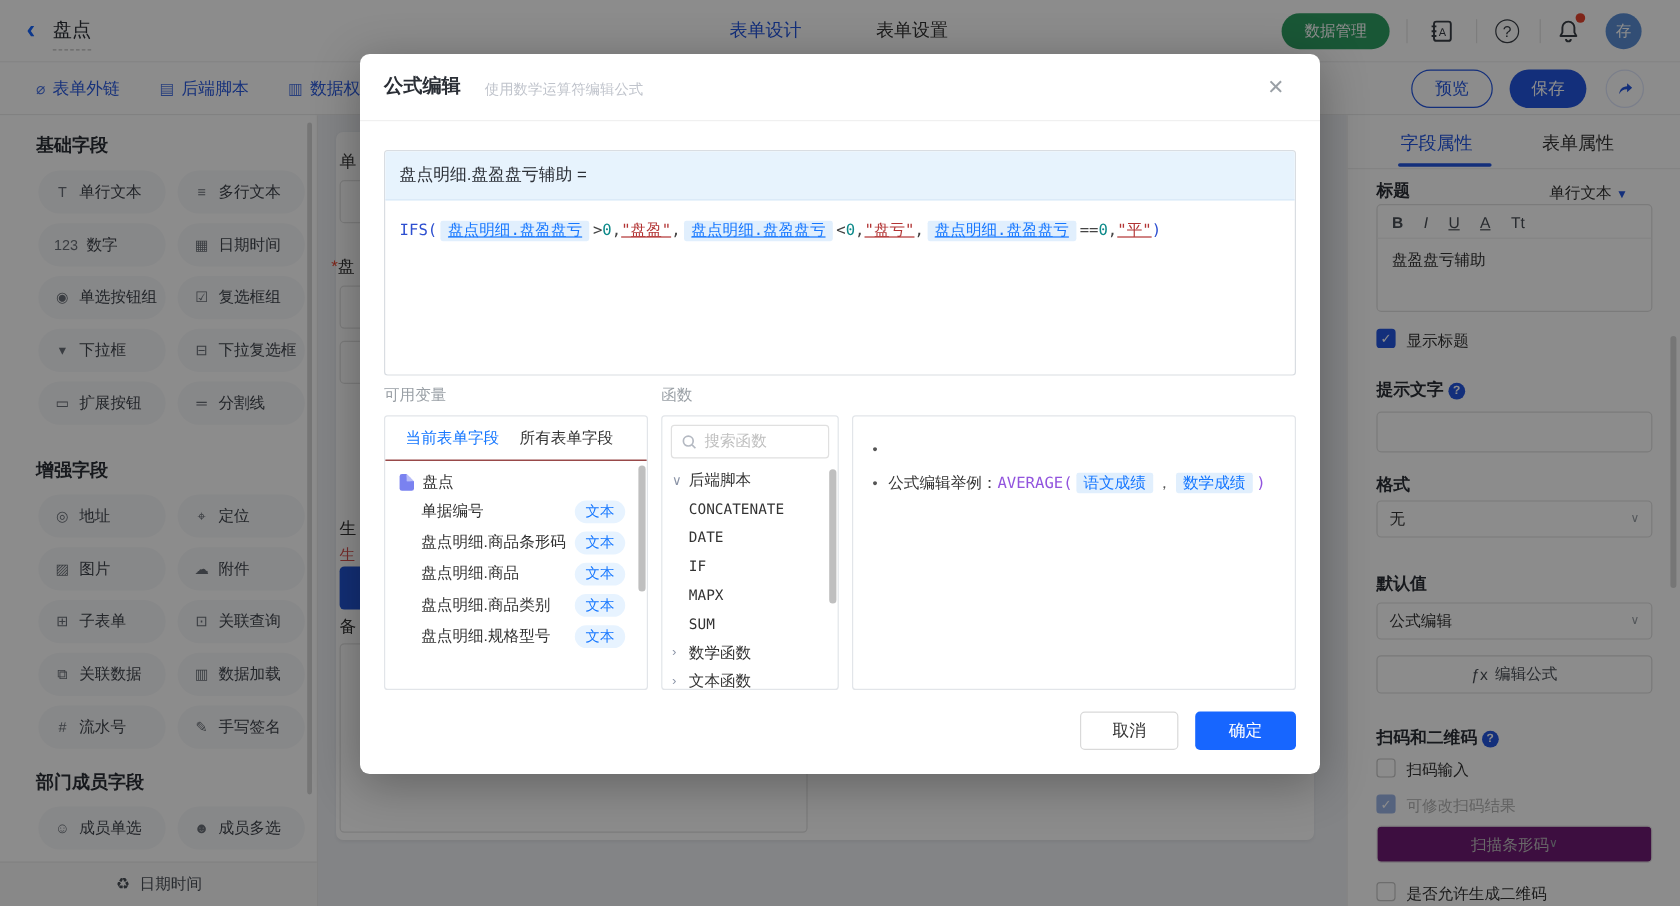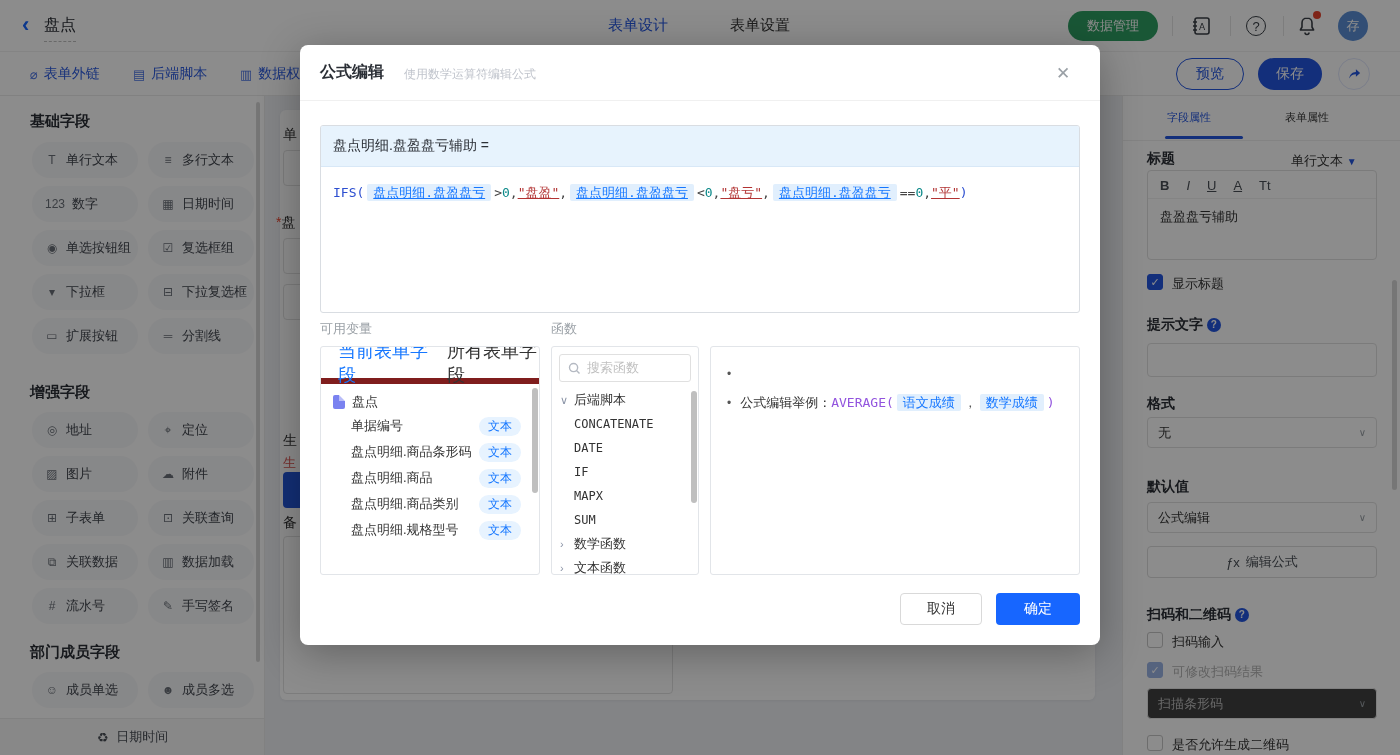--- a/index.html
+++ b/index.html
@@ -41,41 +41,41 @@
   .card { position:absolute; left:15px; top:14px; width:815px; height:590px; background:#fff; border-radius:6px; box-shadow:0 1px 3px rgba(0,0,0,.05); }
   .frag-label { position:absolute; font-size:14px; color:#333; }
   .frag-input { position:absolute; left:3px; width:400px; height:36px; border:1px solid #e2e2e2; border-radius:4px; background:#fff; }
   .frag-star { color:#e8442e; }
   .frag-red { position:absolute; font-size:13px; color:#d9534f; }
   .frag-btn-blue { position:absolute; left:3px; width:150px; height:36px; background:#2356d8; border-radius:4px; }
   .frag-textarea { position:absolute; left:3px; width:390px; height:158px; border:1px solid #e2e2e2; border-radius:4px; background:#fff; }
 
   
   .props { position:absolute; left:1122px; top:96px; width:278px; height:659px; background:#fff; border-left:1px solid #ececec; }
-  .p-tab { position:absolute; top:14px; font-size:11px; color:#333; }
+  .p-tab { position:absolute; top:14px; font-size:15px; color:#333; }
   .p-tab.active { color:#2456e0; }
   .p-underline { position:absolute; left:42px; top:40px; width:78px; height:3px; background:#2456e0; border-radius:2px; }
   .p-divider { position:absolute; left:0; top:44px; width:278px; height:1px; background:#eeeeee; }
   .p-label { position:absolute; left:24px; font-size:14px; color:#2b2f36; font-weight:bold; }
   .p-type { position:absolute; left:168px; top:56px; font-size:13px; color:#333; }
   .p-type .caret { color:#2456e0; font-size:10px; }
   .rich { position:absolute; left:24px; top:74px; width:230px; height:90px; border:1px solid #e0e0e0; border-radius:4px; }
   .rich-bar { display:flex; gap:17px; padding:7px 0 5px 12px; border-bottom:1px solid #f0f0f0; font-size:13px; color:#4a4f56; }
   .fb-b { font-weight:bold; } .fb-i { font-style:italic; } .fb-u,.fb-a { text-decoration:underline; }
   .rich-val { padding:9px 12px; font-size:13px; color:#333; }
   .ck { position:absolute; width:16px; height:16px; border-radius:3px; border:1px solid #c6c6c6; background:#fff; }
   .ck.on { background:#2456e0; border-color:#2456e0; color:#fff; font-size:11px; display:flex; align-items:center; justify-content:center; }
   .ck.on.dis { background:#9bb4e6; border-color:#9bb4e6; }
   .ck-label { position:absolute; font-size:13px; color:#333; }
   .ck-label.dis { color:#b3b3b3; }
   .q-ic { display:inline-flex; width:14px; height:14px; border-radius:50%; background:#2456e0; color:#fff; font-size:10px; align-items:center; justify-content:center; font-weight:bold; vertical-align:1px; }
   .p-input { position:absolute; left:24px; width:230px; border:1px solid #e0e0e0; border-radius:4px; background:#fff; }
   .p-select { position:absolute; left:24px; width:230px; height:31px; border:1px solid #e0e0e0; border-radius:4px; background:#fff; font-size:13px; color:#333; display:flex; align-items:center; padding:0 10px; justify-content:space-between; }
   .p-select .sc { color:#9aa0a6; font-size:10px; }
-  .p-select.dis { background:#404040; color:#bfbfbf; border-color:#e8e8e8; }
+  .p-select.dis { background:#701a75; color:#bfbfbf; border-color:#e8e8e8;justify-content:center; }
   .btn-fx { position:absolute; left:24px; top:450px; width:230px; height:32px; border:1px solid #dcdcdc; border-radius:4px; background:#fff; font-size:13px; color:#4a4f56; display:flex; align-items:center; justify-content:center; gap:6px; }
   .p-scroll { position:absolute; left:269px; top:184px; width:5px; height:210px; border-radius:3px; background:#d8d8d8; }
 
   
   .overlay { position:absolute; left:0; top:0; width:1400px; height:755px; background:rgba(0,0,0,0.45); }
   .modal { position:absolute; left:300px; top:45px; width:800px; height:600px; background:#fff; border-radius:8px; box-shadow:0 8px 40px rgba(0,0,0,.3); }
   .m-head { position:absolute; left:0; top:0; width:800px; height:56px; border-bottom:1px solid #f0f0f0; }
   .m-title { position:absolute; left:20px; top:17px; font-size:16px; font-weight:bold; color:#2b2f36; }
   .m-sub { position:absolute; left:104px; top:21px; font-size:12px; color:#c0c4cc; }
   .m-close { position:absolute; left:756px; top:18px; font-size:17px; color:#9aa0a6; }
@@ -85,21 +85,21 @@
   .fbox-body { padding:16px 12px; font-family:"DejaVu Sans Mono",monospace; font-size:13px; line-height:20px; }
   .tk-fn { color:#2d4fd0; }
   .tk-field { background:#e1effd; color:#1677ff; text-decoration:underline; padding:1px 6px; border-radius:2px; margin:0 3px; }
   .tk-op { color:#444; }
   .tk-num { color:#0d8a8a; }
   .tk-str { color:#b23333; text-decoration:underline; }
 
   .pane-label { position:absolute; top:275px; font-size:13px; color:#9aa0a6; }
   .pane { position:absolute; top:301px; height:229px; border:1px solid #e2e5e9; border-radius:3px; background:#fff; overflow:hidden; }
   .vars { left:20px; width:220px; }
-  .v-tabs { height:37px; border-bottom:6px solid #7f1d1d; display:flex; align-items:center; font-size:18px; }
+  .v-tabs { height:37px; border-bottom:1px solid #7f1d1d; display:flex; align-items:center; font-size:13px; }
   .v-tab { margin-left:17px; color:#333; }
   .v-tab.active { color:#1677ff; }
   .v-root { display:flex; align-items:center; gap:7px; padding:9px 0 2px 12px; font-size:13px; color:#333; }
   .doc-ic { width:12px; height:14px; background:#7a82f0; border-radius:2px; position:relative; }
   .doc-ic:after { content:""; position:absolute; right:0; top:0; border:3px solid #fff; border-left-color:#b9bdf8; border-bottom-color:#b9bdf8; }
   .v-row { display:flex; align-items:center; height:26px; padding:0 18px 0 30px; font-size:13px; color:#333; }
   .v-row .nm { flex:1; white-space:nowrap; overflow:hidden; }
   .badge { background:#e7f3ff; color:#1677ff; font-size:12px; border-radius:10px; padding:1px 9px; white-space:nowrap; }
   .v-scroll { position:absolute; left:211px; top:41px; width:6px; height:105px; border-radius:3px; background:#bfbfbf; }
 

